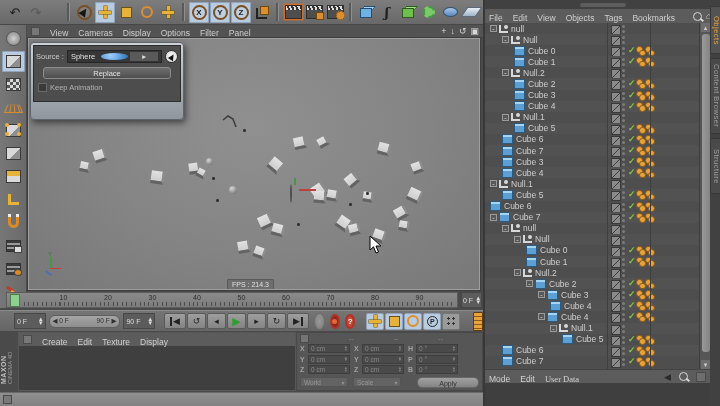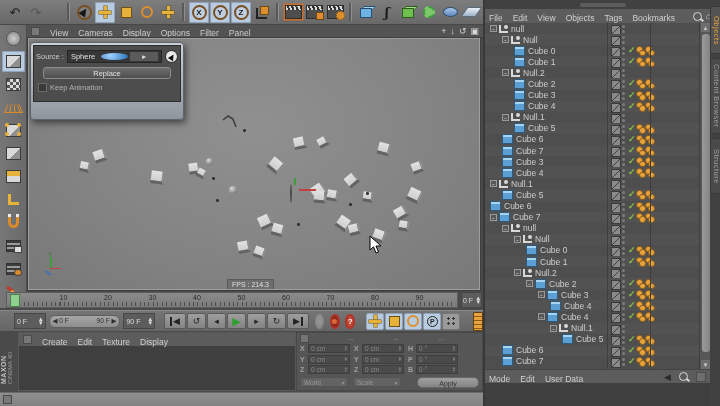--- a/index.html
+++ b/index.html
@@ -1220,21 +1220,21 @@
       <span class="arr up" data-interactable="true">▲</span>
       <span class="om-thumb" data-interactable="true"></span>
       <span class="arr down" data-interactable="true">▼</span>
     </div>
     <div class="vtabs" data-interactable="false">
         <span class="vtab active" data-interactable="true" style="top: 6px; height: 48px;">Objects</span>
         <span class="vtab" data-interactable="true" style="top: 58px; height: 76px;">Content Browser</span>
         <span class="vtab" data-interactable="true" style="top: 138px; height: 56px;">Structure</span>
       </div>
     <div class="attr-menubar" data-interactable="false">
-      <span><span class="menu-item" data-interactable="true" style="margin-right: 10px;">Mode</span><span class="menu-item" data-interactable="true" style="margin-right: 10px;">Edit</span><span class="menu-item" data-interactable="true" style="margin-right: 20px;">User Data</span></span>
+      <span><span class="menu-item" data-interactable="true" style="margin-right: 10px;">Mode</span><span class="menu-item" data-interactable="true" style="margin-right: 10px;">Edit</span><span class="menu-item" data-interactable="true" style="margin-right: 20px; font-family: Liberation Serif, serif;">User Data</span></span>
       <span class="attr-back" data-interactable="true">◀</span>
       <span class="icon-mag" data-interactable="true"></span>
       <span class="tiny-btn" data-interactable="true"></span>
     </div>
     <div class="attr-body" data-interactable="false"></div>
   </div>
 
   <svg class="cursor" style="left:369px;top:236px;" width="13" height="18" viewBox="0 0 13 18" data-interactable="false">
     <polygon points="1,0 1,14 4.5,10.8 7,17 9.5,16 7,10 12,10" fill="#ffffff" stroke="#000000" stroke-width="1"></polygon>
   </svg>

